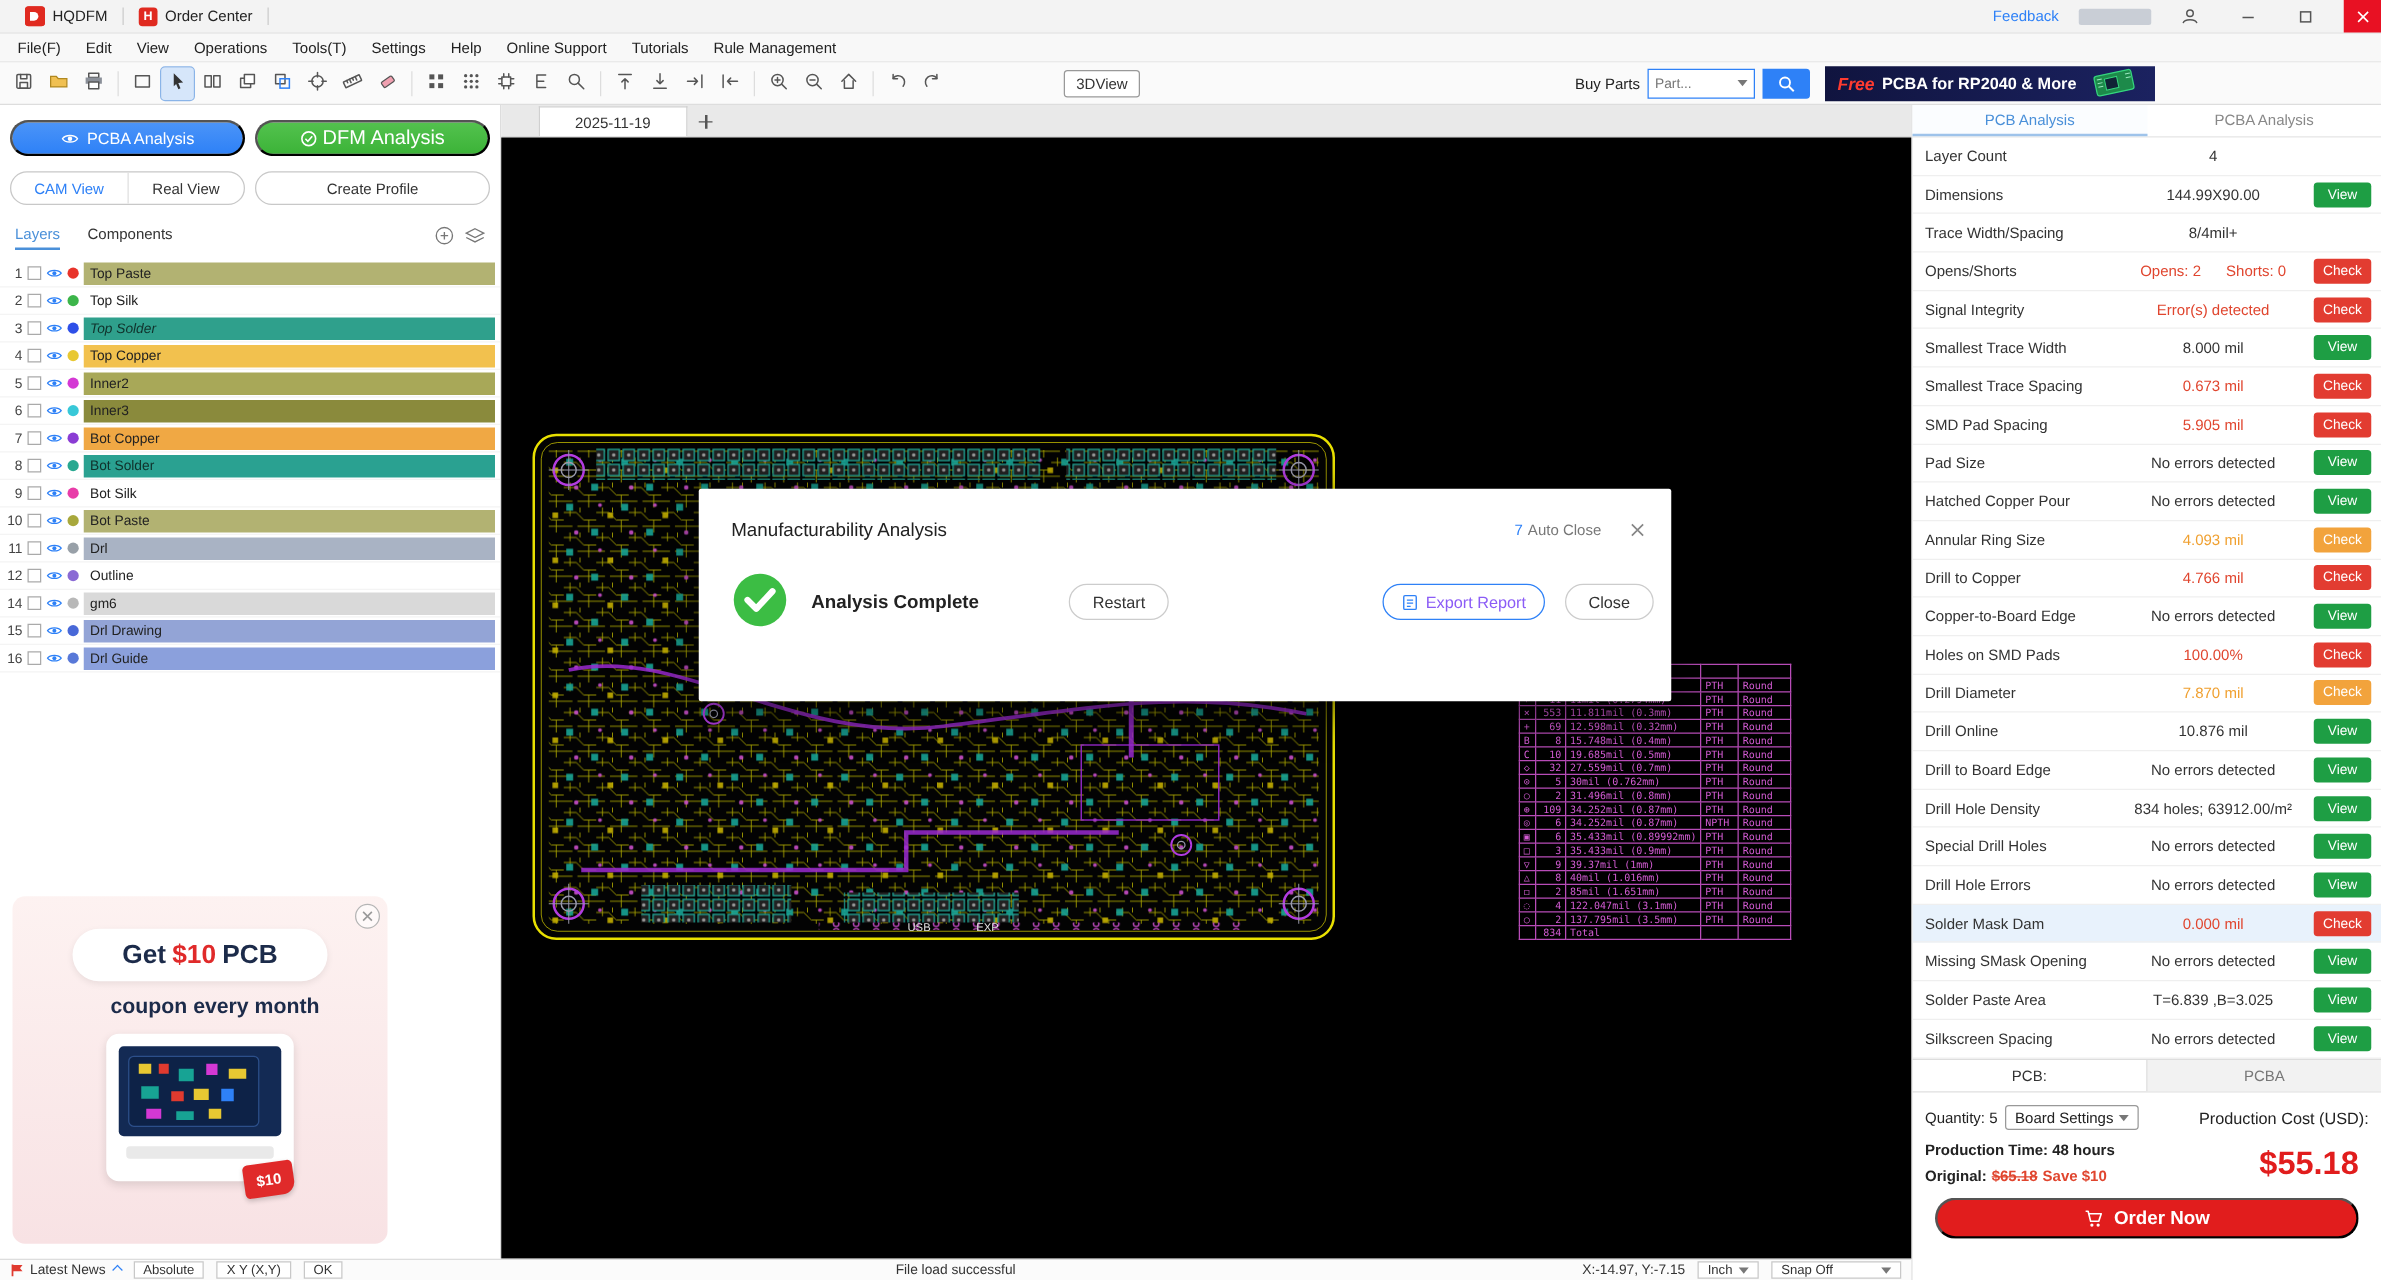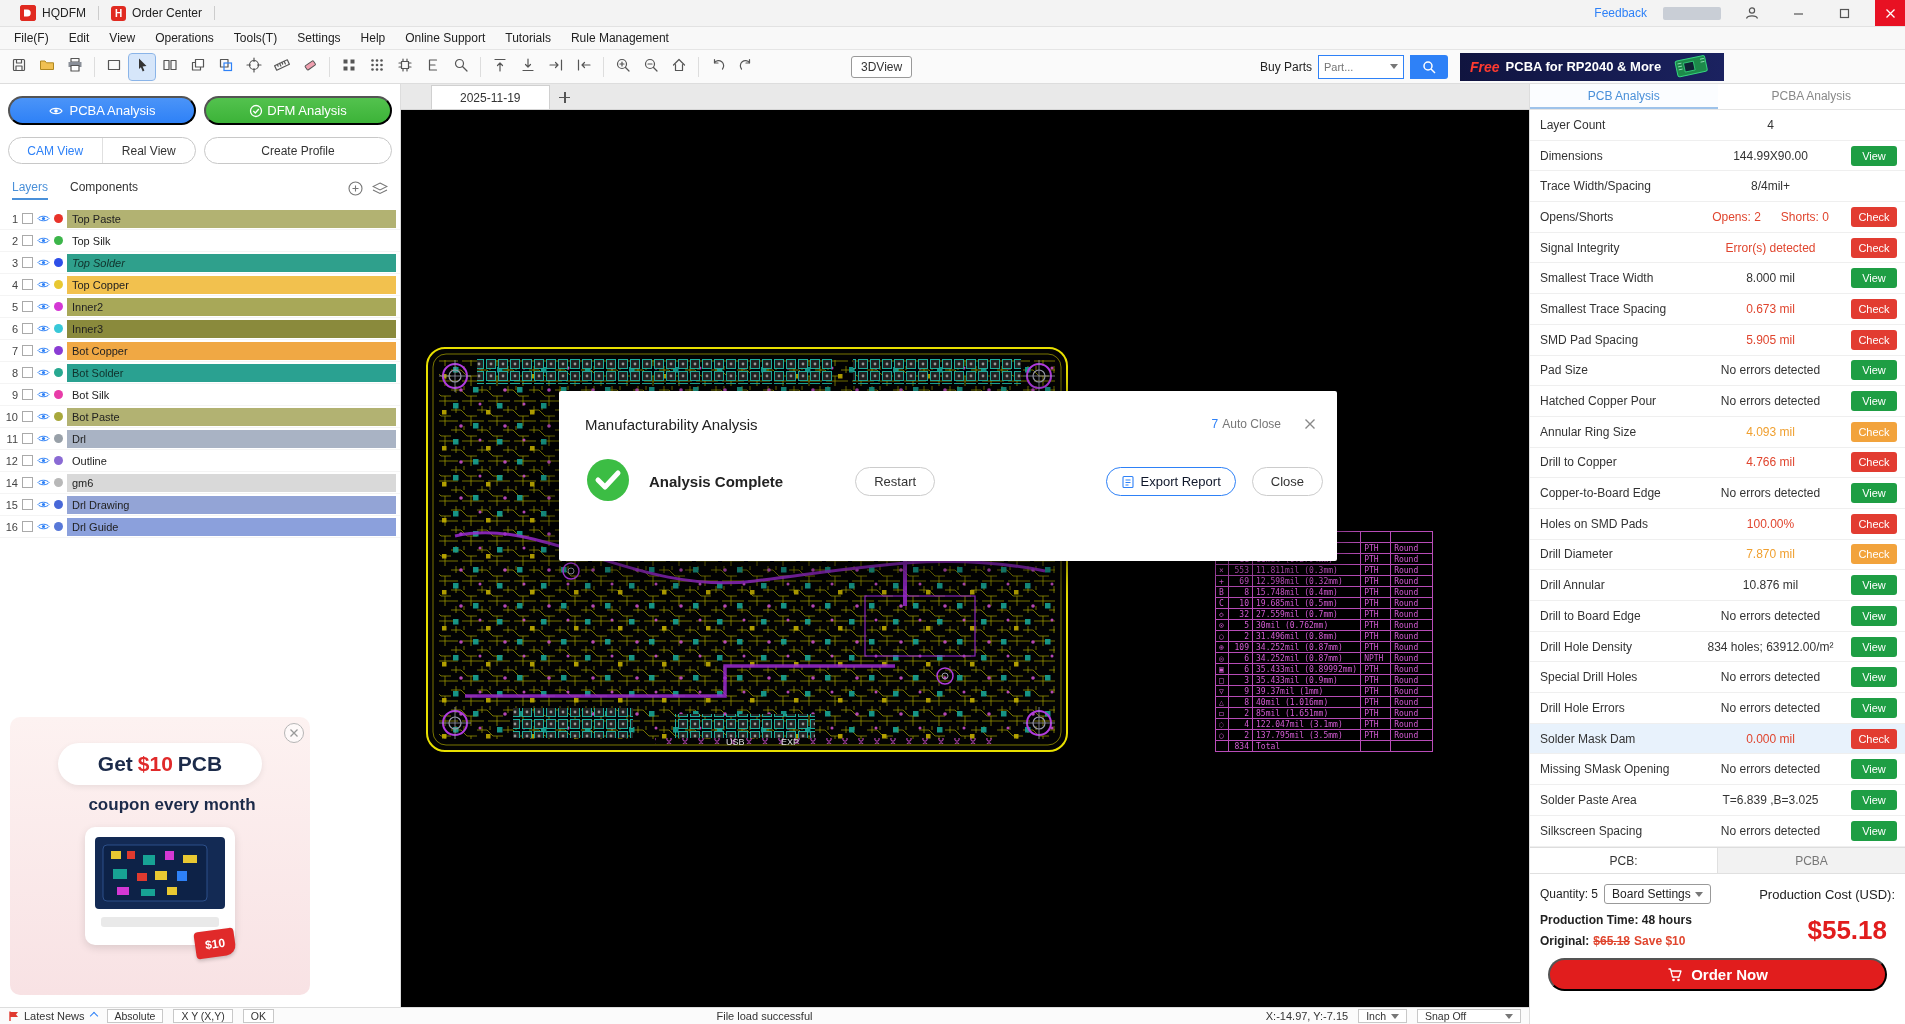--- a/index.html
+++ b/index.html
@@ -43,21 +43,21 @@
 
 .content{flex:1;display:flex;min-height:0;}
 .mainarea{width:1529px;display:flex;flex-direction:column;min-height:0;}
 .workrow{flex:1;display:flex;min-height:0;}
 .rightpanel{width:376px;background:#fff;border-left:1px solid #ddd;display:flex;flex-direction:column;}
 
 
 .leftpanel{width:401px;background:#fff;border-right:1px solid #ddd;position:relative;flex:none;display:flex;flex-direction:column;}
 .lp-btnrow{display:flex;gap:8px;margin:12px 8px 0;}
 .btn-pcba{flex:1;height:29px;border-radius:15px;background:linear-gradient(180deg,#4b94f8,#2e81f7);color:#fff;display:flex;align-items:center;justify-content:center;gap:7px;font-size:13px;}
-.btn-dfm{flex:1;height:29px;border-radius:15px;background:linear-gradient(180deg,#53c24e,#3cb338);color:#fff;display:flex;align-items:center;justify-content:center;gap:4px;font-size:13px;}
+.btn-dfm{flex:1;height:29px;border-radius:15px;background:linear-gradient(180deg,#53c24e,#3cb338);color:#fff;display:flex;align-items:center;justify-content:center;gap:4px;font-size:16px;}
 .seg{flex:1;height:27px;border:1px solid #c8c8c8;border-radius:14px;display:flex;overflow:hidden;background:#fff;}
 .seg-half{flex:1;display:flex;align-items:center;justify-content:center;font-size:12px;color:#333;}
 .seg-half.cam{color:#2e81f7;border-right:1px solid #e0e0e0;}
 .btn-profile{flex:1;height:27px;border:1px solid #c8c8c8;border-radius:14px;background:#fff;display:flex;align-items:center;justify-content:center;font-size:12px;color:#333;}
 .lp-tabs{display:flex;align-items:center;margin:16px 12px 4px;gap:22px;}
 .lp-tab{font-size:12px;color:#333;padding-bottom:4px;border-bottom:2px solid transparent;}
 .lp-tab.active{color:#4a90d9;border-bottom-color:#4a90d9;}
 .lp-tabicons{margin-left:auto;display:flex;gap:9px;align-items:center;}
 .layerlist{margin-top:4px;}
 .lrow{display:flex;align-items:center;height:22px;padding:0 2px;gap:4px;border-bottom:1px solid #f4f4f4;}
@@ -103,21 +103,21 @@
 .dlg-head{display:flex;align-items:center;padding:24px 18px 0 26px;}
 .dlg-title{font-size:15px;color:#222;}
 .dlg-auto{margin-left:auto;font-size:12px;color:#777;display:flex;gap:4px;align-items:center;}
 .dlg-auto .cnt{color:#2e81f7;}
 .dlg-x{margin-left:20px;display:flex;align-items:center;justify-content:center;width:18px;height:18px;}
 .dlg-body{display:flex;align-items:center;padding:0 14px 0 26px;margin-top:24px;}
 .dlg-status{font-size:15px;font-weight:bold;color:#222;margin-left:18px;}
 .pillbtn{border:1px solid #ccc;border-radius:16px;padding:6px 18px;font-size:13px;background:#fff;color:#333;display:flex;align-items:center;gap:6px;}
 .btn-restart{margin-left:72px;}
 .dlg-spacer{flex:1;}
-.btn-export{border-color:#2e81f7;color:#0f172a;padding:6px 14px;justify-content:center;}
+.btn-export{border-color:#2e81f7;color:#8b5cf6;padding:6px 14px;justify-content:center;}
 .btn-dclose{margin-left:16px;}
 
 
 .rp-tabs{height:26px;display:flex;border-bottom:1px solid #e5e5e5;flex:none;}
 .rp-tab{flex:1;display:flex;align-items:center;justify-content:center;font-size:12px;color:#888;border-bottom:2px solid transparent;}
 .rp-tab.active{color:#4a90d9;border-bottom-color:#9ec3ea;background:#fbfdff;}
 .rp-rows{height:737px;overflow:hidden;flex:none;}
 .rrow{display:flex;align-items:center;height:30.7px;border-bottom:1px solid #efefef;padding:0 8px 0 10px;}
 .rrow.hl{background:#e8f2fc;}
 .rrow .lab{width:150px;font-size:12px;color:#333;flex:none;}
@@ -1068,21 +1068,21 @@
     <span class="lab">Holes on SMD Pads</span>
     <span class="val red">100.00%</span>
     <span class="act red">Check</span>
   </div>
           <div class="rrow">
     <span class="lab">Drill Diameter</span>
     <span class="val orange">7.870 mil</span>
     <span class="act orange">Check</span>
   </div>
           <div class="rrow">
-    <span class="lab">Drill Annular</span>
+    <span class="lab">Drill Online</span>
     <span class="val">10.876 mil</span>
     <span class="act green">View</span>
   </div>
           <div class="rrow">
     <span class="lab">Drill to Board Edge</span>
     <span class="val">No errors detected</span>
     <span class="act green">View</span>
   </div>
           <div class="rrow">
     <span class="lab">Drill Hole Density</span>

